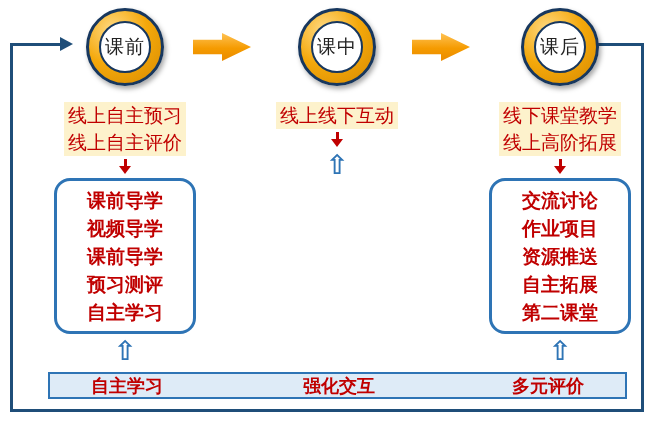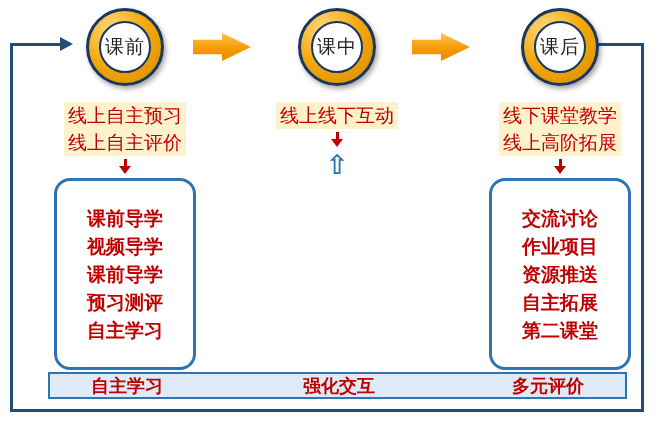--- a/index.html
+++ b/index.html
@@ -33,21 +33,21 @@
     font-size:19px;line-height:27px;padding:0 4px;white-space:nowrap;}
 
   
   .down-arrow{margin-top:3px;display:flex;flex-direction:column;align-items:center;height:16px;}
   .da-stem{width:3px;height:7px;background:#C00000;}
   .da-head{width:0;height:0;border-left:6px solid transparent;border-right:6px solid transparent;
     border-top:8px solid #C00000;}
 
   
   .box{margin-top:3px;width:142px;box-sizing:border-box;border:3px solid #2E74B5;border-radius:16px;
-    background:#ffffff;padding:23px 0;display:flex;flex-direction:column;align-items:center;}
+    background:#ffffff;padding:5px 0;display:flex;flex-direction:column;align-items:center;}
   .box-line{color:#C00000;font-weight:bold;font-size:19px;line-height:28px;white-space:nowrap;}
 
   
   .up-arrow{margin-top:2px;height:30px;line-height:30px;font-size:27px;color:#2E74B5;font-weight:bold;}
 
   
   .bar{position:absolute;left:48px;top:372px;width:579px;height:27px;box-sizing:border-box;
     background:#DEEBF7;border:2px solid #2E74B5;}
   .bar-label{position:absolute;top:50%;transform:translate(-50%,-50%);color:#C00000;
     font-weight:bold;font-size:18px;white-space:nowrap;}

